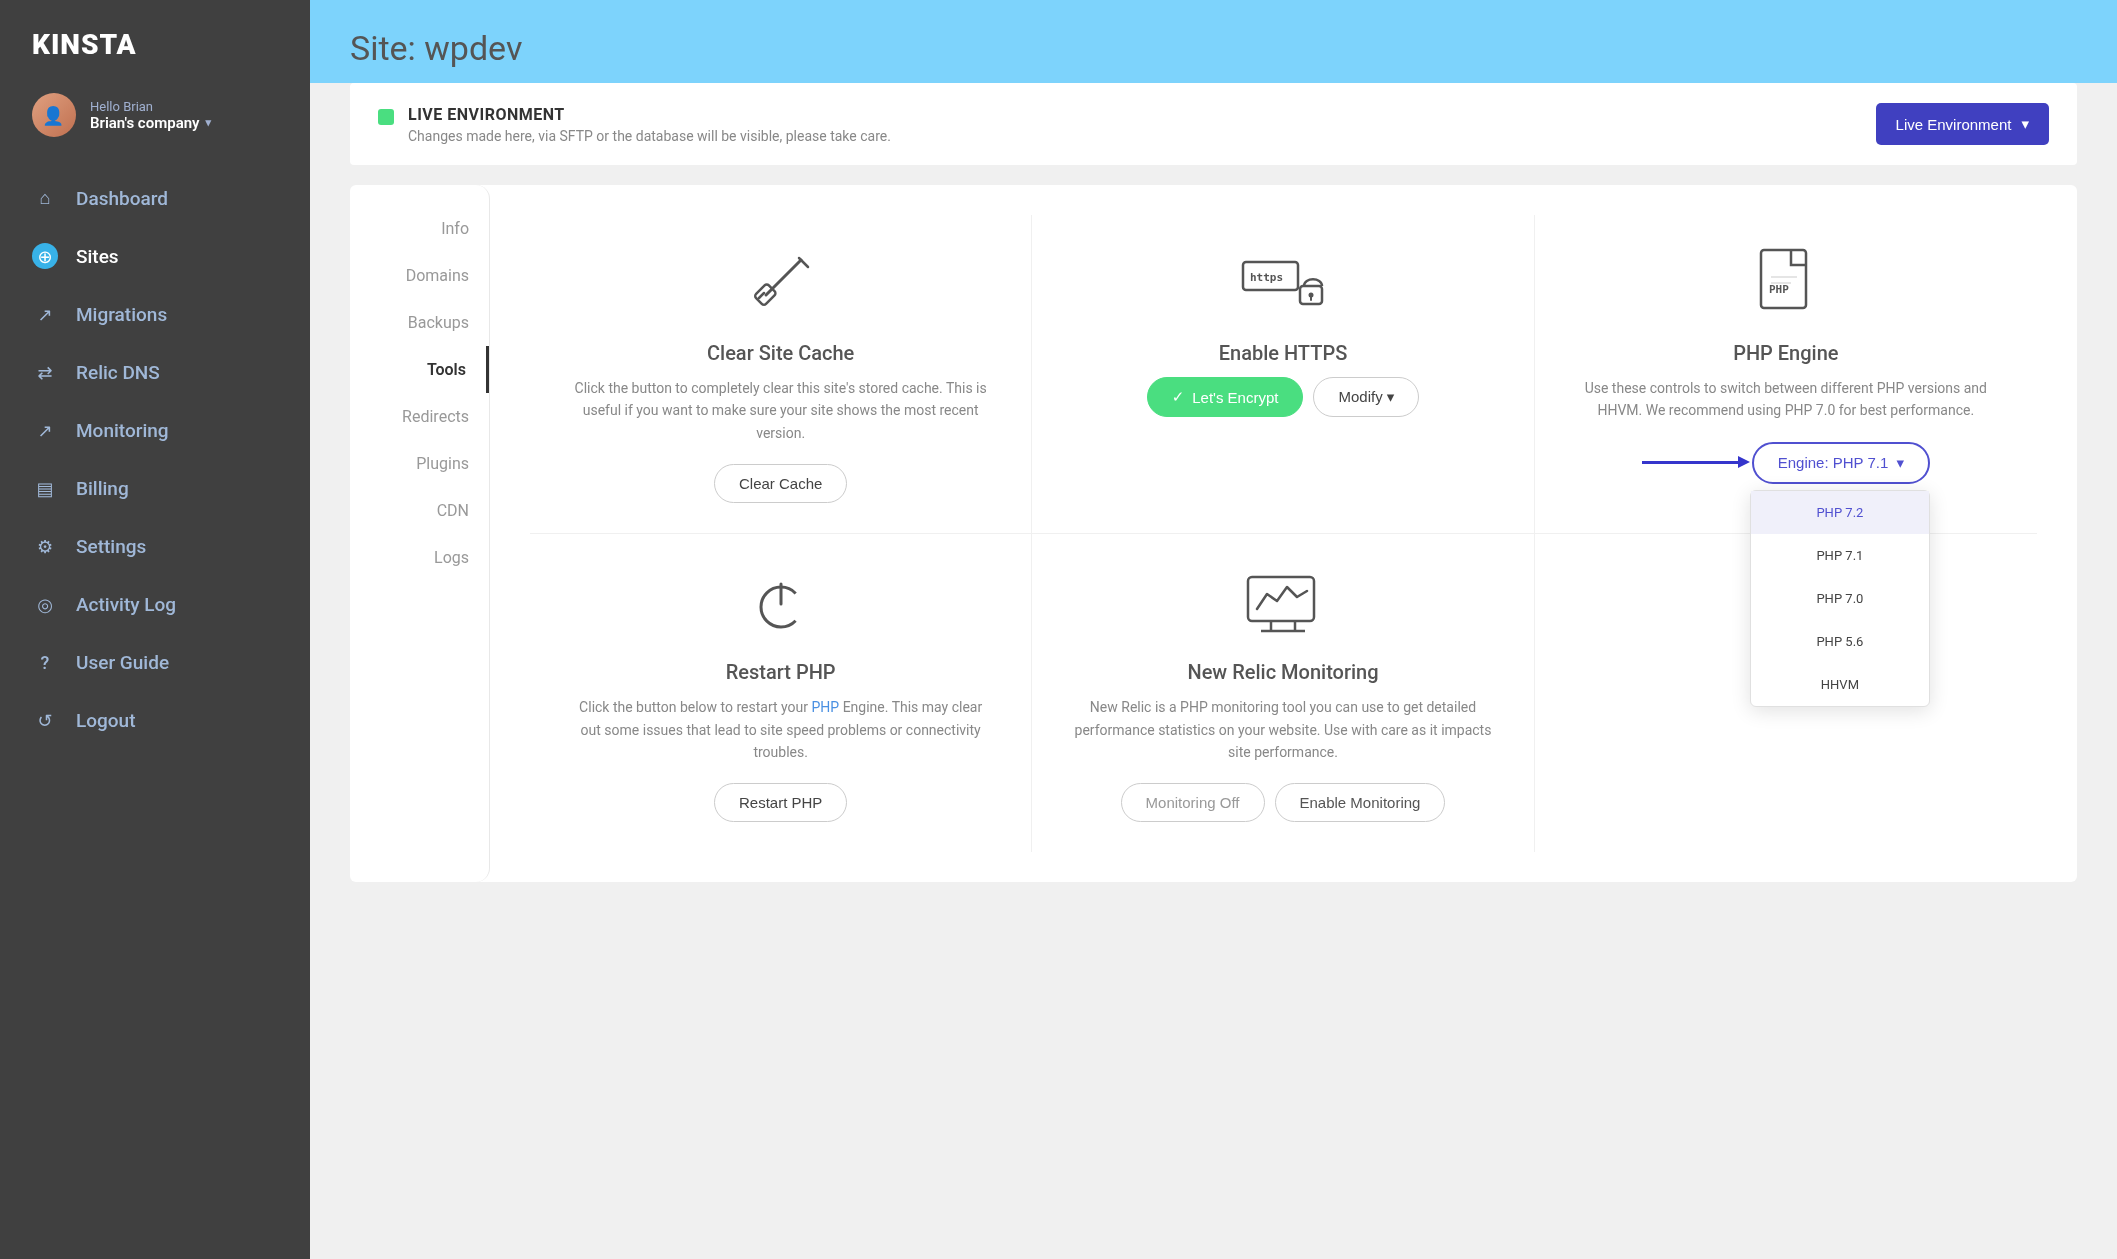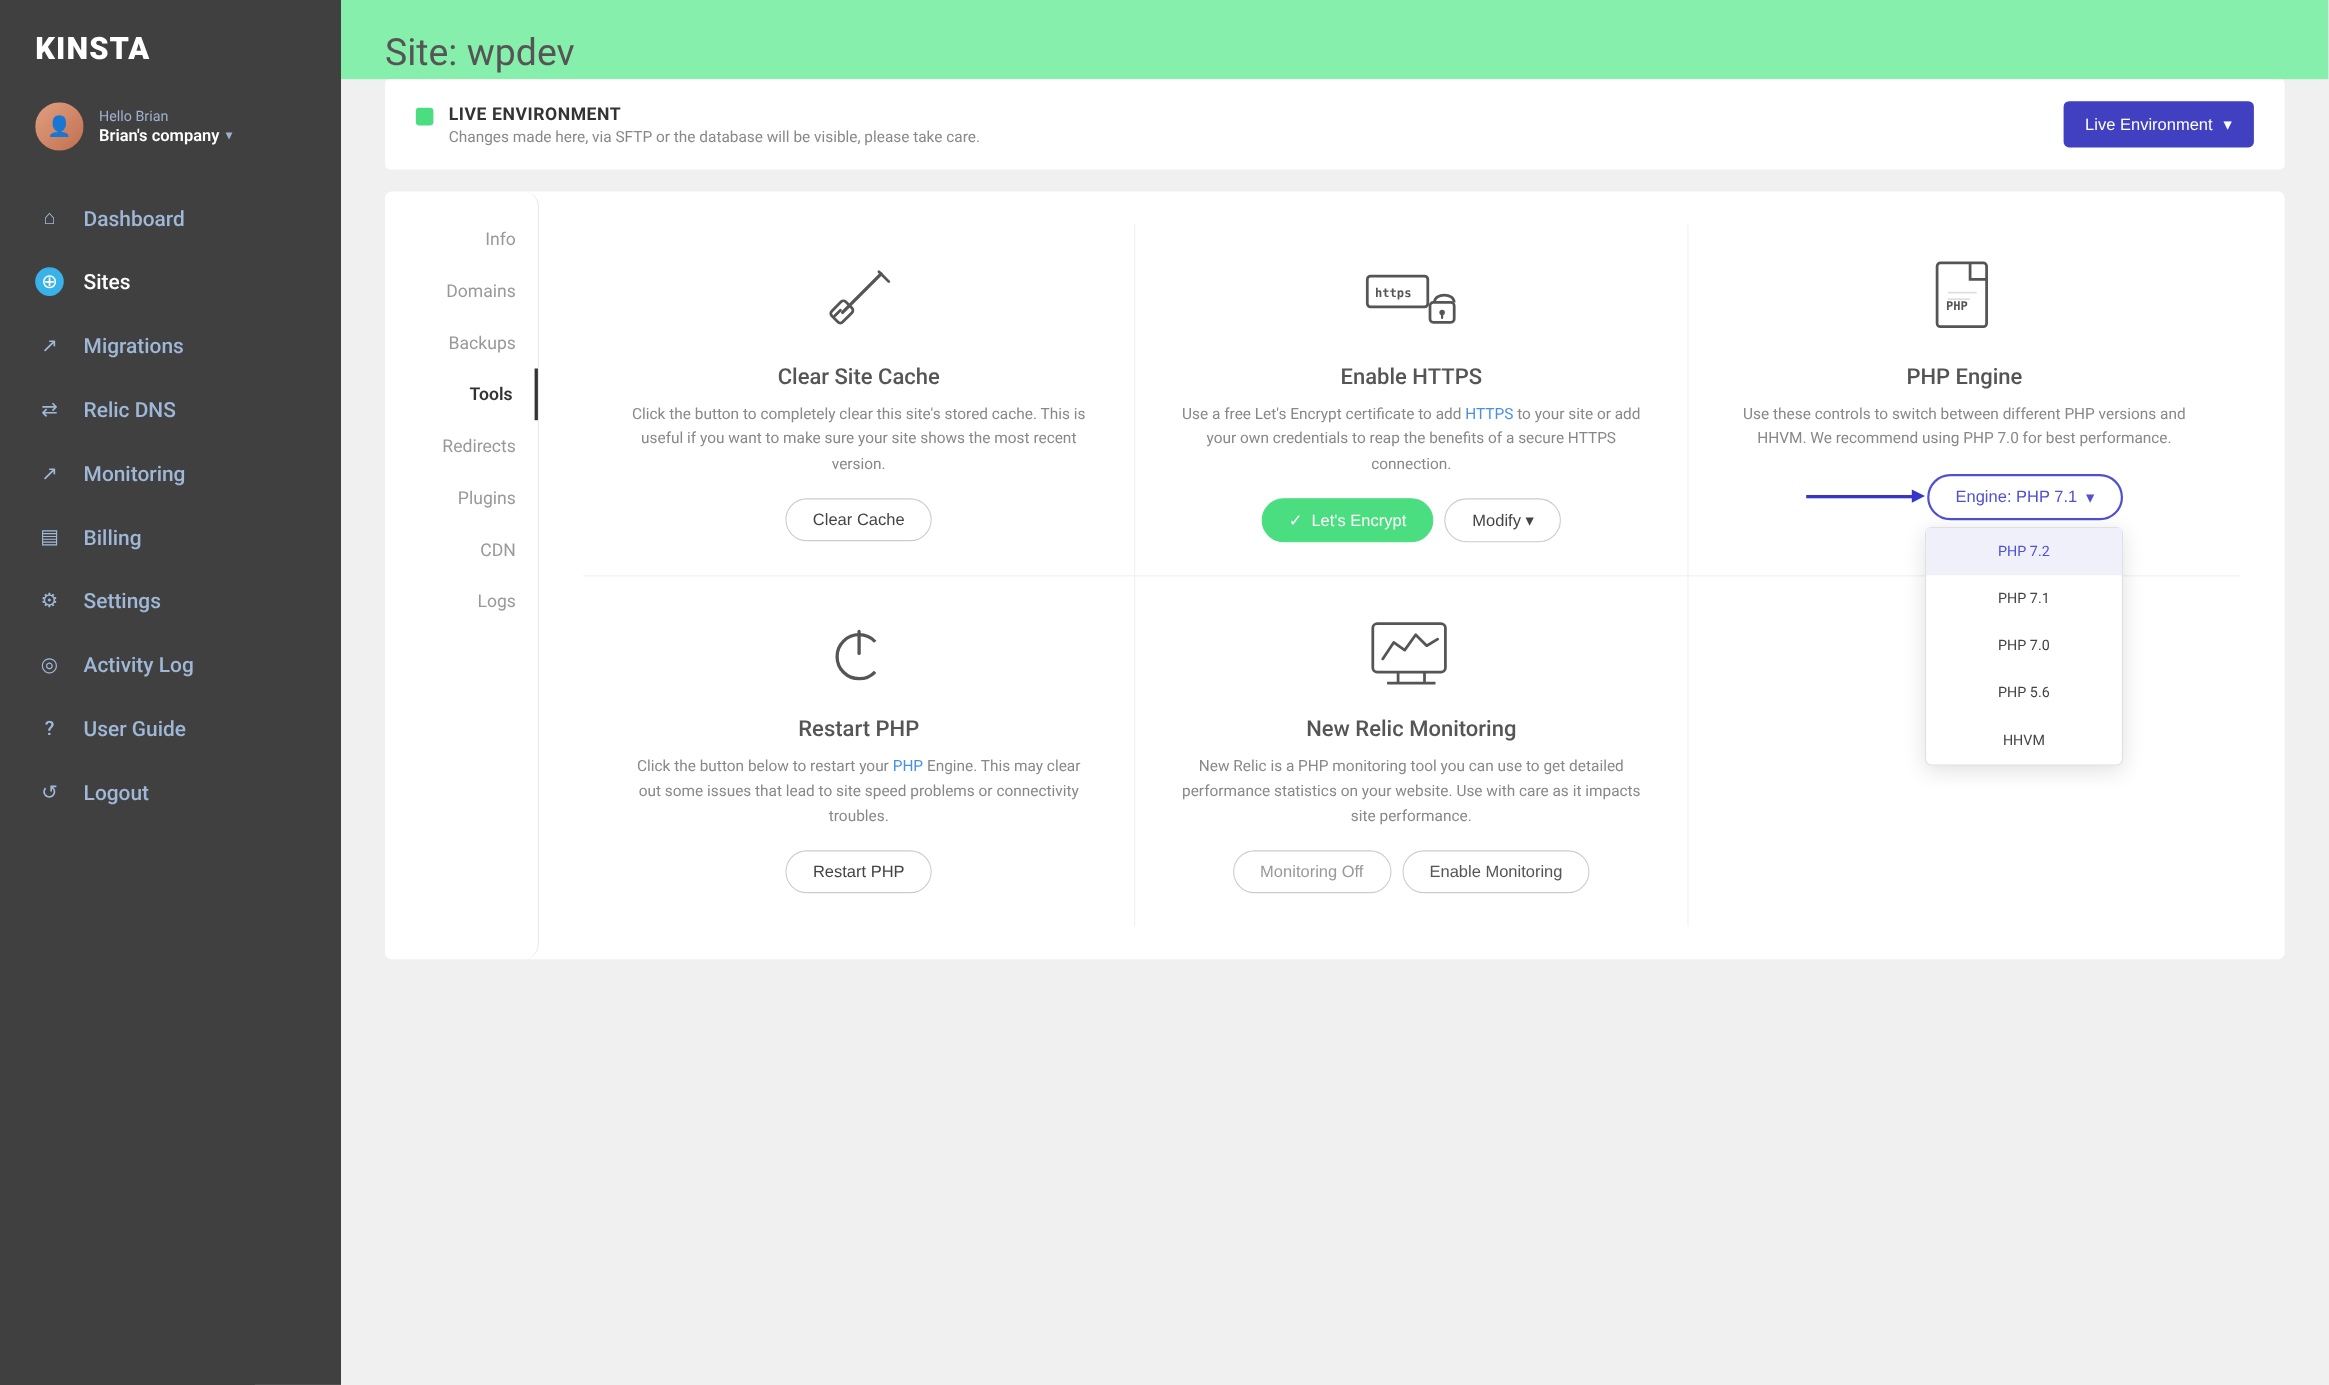--- a/index.html
+++ b/index.html
@@ -75,22 +75,22 @@
     }
     .sidebar-nav-item .nav-label { font-size: 19px; }
 
     
     .main {
       flex: 1;
       overflow-y: auto;
       background: #f0f0f0;
     }
     .main-header {
-      background: #86efac;
-      padding: 28px 40px 4px;
+      background: #7dd3fc;
+      padding: 28px 40px 15px;
     }
     .page-title {
       font-size: 34px;
       font-weight: 400;
       color: #555;
     }
 
     
     .env-bar {
       margin: 0 40px 20px;
@@ -412,23 +412,20 @@
               <rect x="5" y="12" width="55" height="28" rx="3" stroke="#555" stroke-width="2.5" fill="none"></rect>
               <text x="12" y="31" font-family="monospace" font-size="11" font-weight="700" fill="#555">https</text>
 
               <rect x="62" y="36" width="22" height="18" rx="3" stroke="#555" stroke-width="2.5" fill="none"></rect>
               <path d="M66 36 C66 27 84 27 84 36" stroke="#555" stroke-width="2.5" fill="none"></path>
               <circle cx="73" cy="45" r="2.5" fill="#555"></circle>
               <line x1="73" y1="47" x2="73" y2="50" stroke="#555" stroke-width="2" stroke-linecap="round"></line>
             </svg>
           </div>
           <div class="tool-title">Enable HTTPS</div>
-          <div class="tool-desc">
-            Use a free Let's Encrypt certificate to add <a>HTTPS</a> to your site or add your own credentials to reap the benefits of a secure HTTPS connection.
-          </div>
           <div class="tool-actions">
             <button class="btn btn-green">
               <span>✓</span>
               <span>Let's Encrypt</span>
             </button>
             <button class="btn">
               <span>Modify</span>
               <span>▾</span>
             </button>
           </div>

